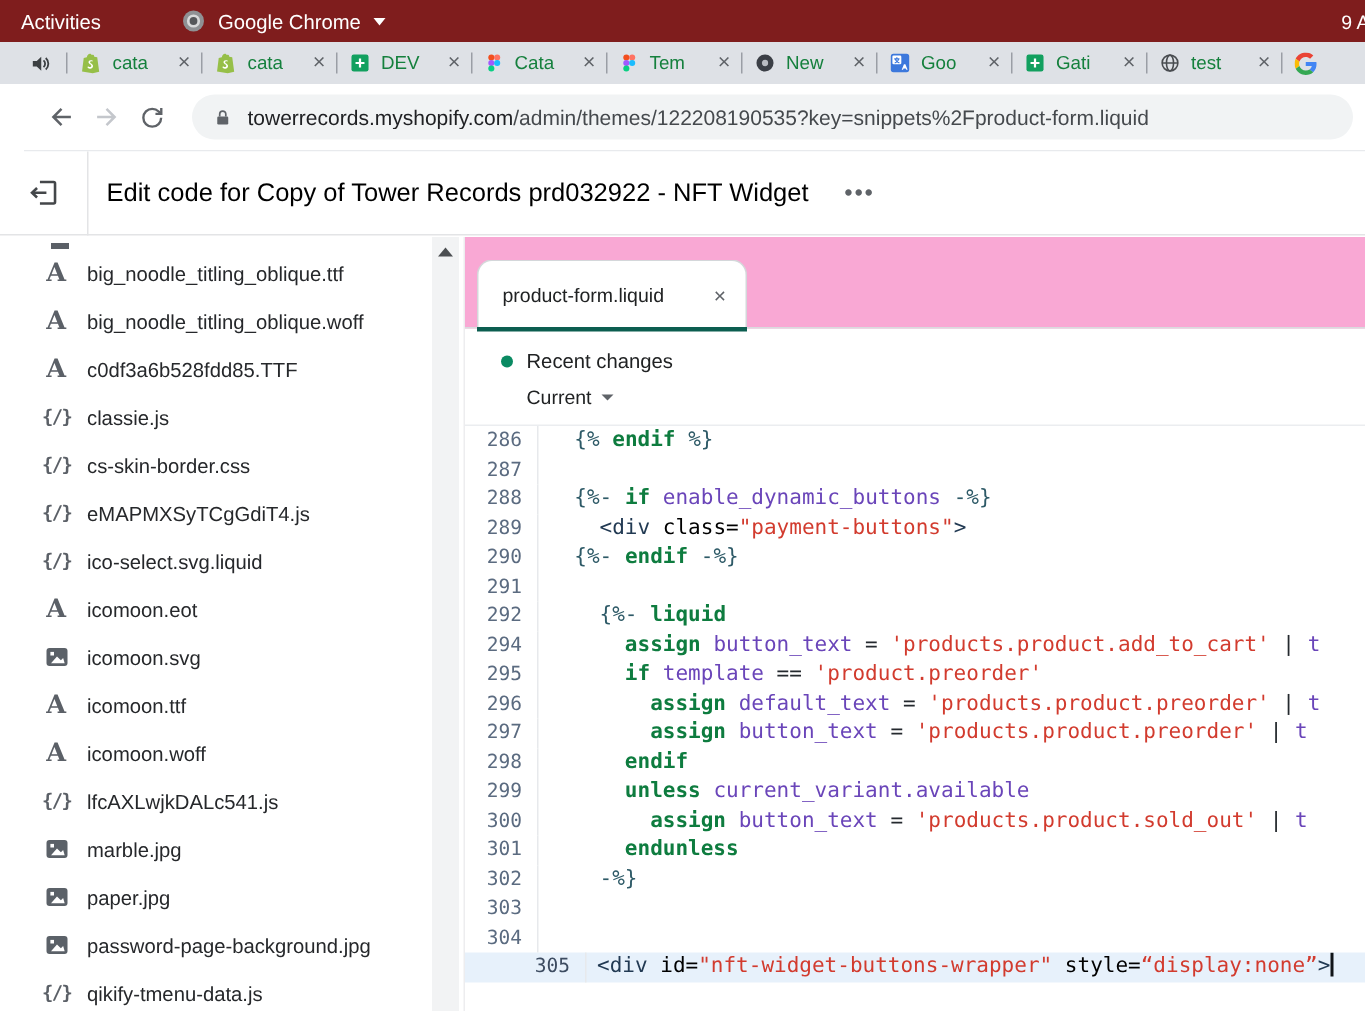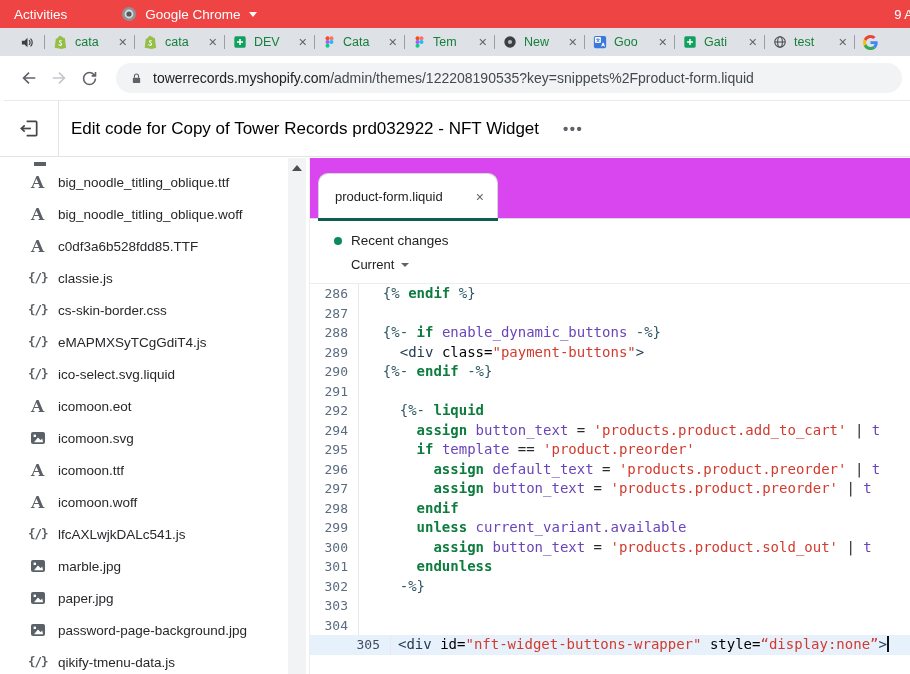--- a/index.html
+++ b/index.html
@@ -1,41 +1,41 @@
 <!DOCTYPE html>
 <html><head>
 <meta charset="utf-8">
 <style>
   * { margin:0; padding:0; box-sizing:border-box; }
   html,body { width:910px; height:674px; overflow:hidden; }
   body { font-family:"Liberation Sans", sans-serif; position:relative; background:#fff; }
 
   
-  #system-bar { position:absolute; top:0; left:0; right:0; height:28px; background:#ef4444;
+  #system-bar { position:absolute; top:0; left:0; right:0; height:28px; background:#7f1d1d;
     color:#fff; display:flex; align-items:center; }
   #system-bar .activities { margin-left:14px; font-size:13.5px; }
   #system-bar .chrome-menu { margin-left:54px; display:flex; align-items:center; gap:8px; font-size:13.5px; }
   .caret-down { width:0; height:0; border-left:4.5px solid transparent; border-right:4.5px solid transparent; border-top:5px solid #fff; }
   #system-bar .clock { margin-left:auto; margin-right:-3px; font-size:13px; color:#fff; white-space:nowrap; }
   .icon { display:inline-flex; align-items:center; justify-content:center; }
   .icon svg { display:block; }
 
   
   #tab-strip { position:absolute; top:28px; left:0; right:0; height:28px; background:#dee1e6;
     display:flex; align-items:center; padding-left:10px; }
   .audio-zone { width:34px; display:flex; justify-content:center; flex:none; }
   .chrome-tab { width:90px; height:28px; display:flex; align-items:center; padding:0 6px 0 9px;
     position:relative; flex:none; cursor:default; }
   .chrome-tab::before { content:''; position:absolute; left:0; top:7px; height:14px; width:1px; background:#9a9ea5; }
   .chrome-tab .tab-label { flex:1; font-size:12.5px; color:#15803d; overflow:hidden; white-space:nowrap; margin:0 3px 0 7px; }
   .chrome-tab .tab-close { font-size:14.5px; color:#5f6368; line-height:1; padding:0 1px; }
   .chrome-tab.partial { width:46px; overflow:hidden; }
 
   
-  #toolbar { position:absolute; top:56px; left:4px; right:0; height:45px; background:#fff;
+  #toolbar { position:absolute; top:56px; left:16px; right:0; height:45px; background:#fff;
     border-bottom:1px solid #e8eaed; display:flex; align-items:center; padding:0 8px 0 10px; }
   .nav-btn { width:30px; height:30px; display:flex; align-items:center; justify-content:center; }
   #omnibox { flex:1; height:30px; background:#f1f3f4; border-radius:15px; margin-left:12px;
     display:flex; align-items:center; padding:0 14px; gap:10px; min-width:0; }
   #omnibox .url { font-size:14px; white-space:nowrap; overflow:hidden; }
   #omnibox .url .domain { color:#202124; }
   #omnibox .url .path { color:#45494d; }
 
   
   #app-header { position:absolute; top:101px; left:0; right:0; height:56px; background:#fff;
@@ -56,21 +56,21 @@
     font-size:13.5px; color:#26282b; cursor:default; }
   .fi { width:19px; flex:none; text-align:center; color:#5b6067; }
   .fi-font { font-family:"DejaVu Serif", serif; font-weight:bold; font-size:17px; line-height:1; }
   .fi-code { font-family:"DejaVu Sans Mono", monospace; font-weight:bold; font-size:12.5px; letter-spacing:-1px; line-height:1; }
   #sidebar-scrollbar { position:absolute; top:0; right:3px; bottom:0; width:18px; background:#f2f3f4; }
   .sb-up-arrow { position:absolute; top:7px; left:4px; width:0; height:0;
     border-left:5px solid transparent; border-right:5px solid transparent; border-bottom:6px solid #4c4f52; }
 
   
   #editor { flex:1; min-width:0; display:flex; flex-direction:column; background:#fff; }
-  #ed-tabstrip { height:61px; background:#d946ef; border-bottom:1px solid #d9dbde; position:relative; flex:none; }
+  #ed-tabstrip { height:61px; background:#f9a8d4; border-bottom:1px solid #d9dbde; position:relative; flex:none; }
   #ed-tab { position:absolute; left:8px; top:15px; width:180px; height:46px; background:#fff;
     border:1px solid #d4d7da; border-bottom:none; border-radius:10px 10px 0 0;
     display:flex; align-items:center; padding:0 13px 0 16px; }
   #ed-tab::after { content:''; position:absolute; left:-1px; right:-1px; bottom:-2px; height:3px; background:#0c5e50; }
   #ed-tab .ed-tab-label { flex:1; font-size:13px; color:#202223; }
   #ed-tab .ed-tab-close { font-size:14px; color:#5f6368; }
   #recent-panel { height:65px; border-bottom:1px solid #ebedf0; padding:14px 0 0 24px; flex:none; }
   .recent-row { display:flex; align-items:center; gap:9px; }
   .green-dot { width:8px; height:8px; border-radius:50%; background:#0a8a62; flex:none; }
   .recent-label { font-size:13.5px; color:#202223; }

